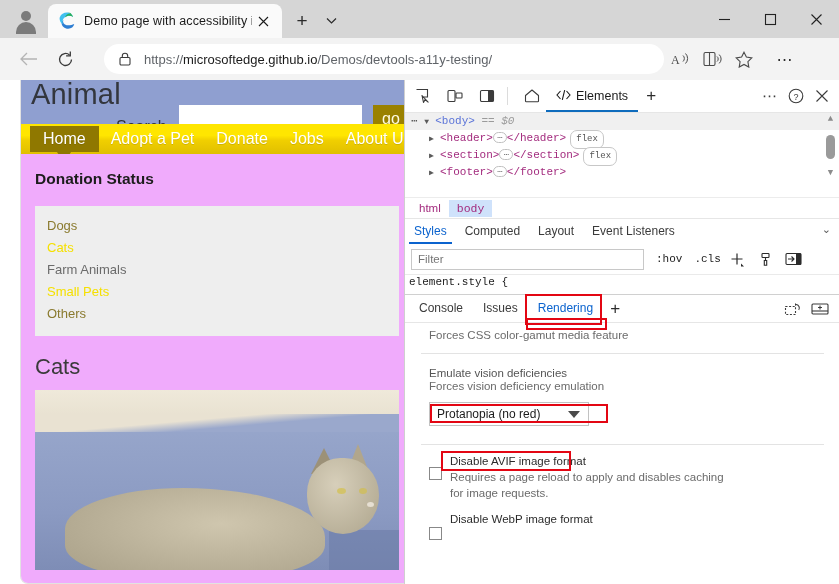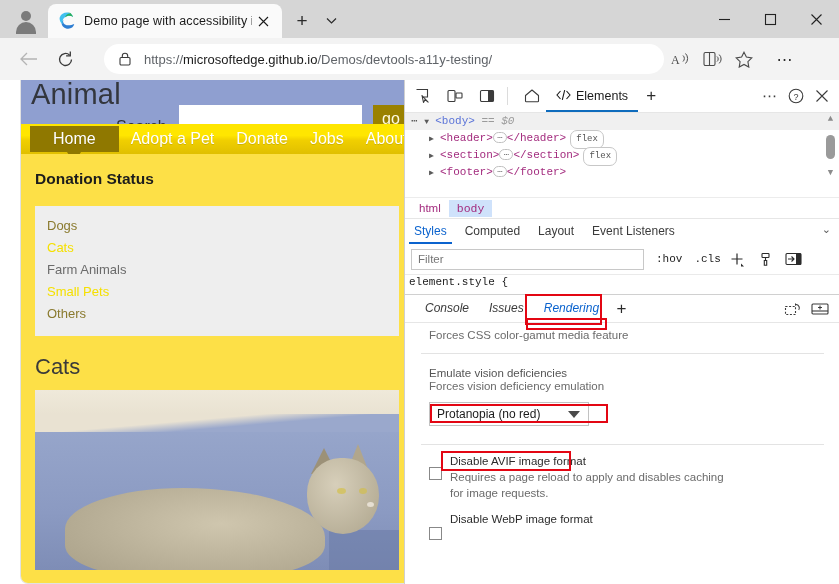--- a/index.html
+++ b/index.html
@@ -64,27 +64,27 @@
   .search-label { position:absolute; left:95px; top:38px; font-size:16px; color:#2e3138; font-weight:300; }
   .search-input { position:absolute; left:158px; top:25px; width:183px; height:28px; background:#ffffff; border:none; }
   .search-go { position:absolute; left:352px; top:25px; width:36px; height:28px; background:#9a8100; color:#fffbe3; font-size:16px; line-height:28px; text-align:center; }
   .navbar-yellow {
     position:absolute; left:0; top:44px; width:392px; height:30px;
     background:linear-gradient(#ffe600 0%, #ffe600 38%, #f0cf00 55%, #e0bf00 100%);
     display:flex; align-items:center; padding-left:22px;
   }
   .nav-link { font-size:16px; color:#ffffff; margin-right:22px; white-space:nowrap; text-shadow:0 1px 0 rgba(0,0,0,.12); }
   .nav-link.active {
-    background:#8f7800; color:#ffffff; padding:4px 23px; margin-left:-13px; margin-right:12px; position:relative;
+    background:#8f7800; color:#ffffff; padding:4px 13px; margin-left:-13px; margin-right:12px; position:relative;
   }
   .nav-link.active:after{
     content:""; position:absolute; left:50%; margin-left:-7px; bottom:-11px;
     border-left:7px solid transparent; border-right:7px solid transparent; border-top:11px solid #8f7800;
   }
-  .page-body { position:absolute; left:0; top:74px; width:392px; bottom:0; background:#fde047; padding:16px 14px 0 14px; }
+  .page-body { position:absolute; left:0; top:74px; width:392px; bottom:0; background:#f0abfc; padding:16px 14px 0 14px; }
   .donation-title { font-size:15.5px; font-weight:bold; color:#1c1c1c; margin:0 0 18px 0; }
   .cat-list { background:#eeeeee; padding:9px 12px 11px 12px; }
   .cat-item { font-size:13px; line-height:22px; color:#6b6b6b; }
   .cat-item.hl { color:#f5e000; }
   .cat-item.dim { color:#8a7a2e; }
   .section-title { font-size:22px; font-weight:300; color:#3a3a3a; margin:18px 0 10px 0; }
   .cat-photo { width:364px; height:180px; position:relative; overflow:hidden; background:#8a9bc4; }
   .ph-floor { position:absolute; left:0; top:0; width:100%; height:32px; background:linear-gradient(#efe9da,#e7e0cf); }
   .ph-floor2 { position:absolute; left:0; top:24px; width:100%; height:18px; background:linear-gradient(175deg,#e9e2d2 40%,#9aa8cc 60%); }
   .ph-wall { position:absolute; left:0; top:36px; width:100%; bottom:0; background:linear-gradient(#97a6cb,#8b9ac2 60%,#7e8db6); }
@@ -139,21 +139,21 @@
   .filter-input {
     flex:0 0 233px; height:21px; border:1px solid #c8c8c8; background:#fff;
     font-size:11.5px; color:#8d8d8d; padding:0 6px; line-height:19px;
   }
   .f-act { font-family:"Liberation Mono", monospace; font-size:11px; color:#1b1b1b; margin-left:12px; }
   .f-ico { width:22px; height:22px; display:flex; align-items:center; justify-content:center; color:#2b2b2b; margin-left:6px; }
   .elem-style { font-family:"Liberation Mono", monospace; font-size:11px; color:#222; padding:1px 0 1px 4px; border-top:1px solid #eaeaea; }
 
   
   .drawer { position:absolute; left:0; bottom:0; width:435px; height:290px; background:#ffffff; border-top:1px solid #d0d0d0; }
-  .drawer-tabs { position:relative; height:28px; display:flex; align-items:center; font-size:12px; border-bottom:1px solid #e6e6e6; padding-left:10px;font-style:italic; }
+  .drawer-tabs { position:relative; height:28px; display:flex; align-items:center; font-size:12px; border-bottom:1px solid #e6e6e6; padding-left:4px; }
   .dw-tab { padding:0 10px; color:#3b3b3b; height:27px; line-height:27px; }
   .dw-tab.active { color:#0b63ce; }
   .dw-plus { width:24px; height:24px; display:flex; align-items:center; justify-content:center; font-size:17px; font-weight:300; color:#2b2b2b; }
   .dw-right { position:absolute; right:6px; top:2px; display:flex; }
   .dw-r-ico { width:28px; height:24px; display:flex; align-items:center; justify-content:center; color:#3b3b3b; }
 
   .render-body { position:absolute; left:0; top:28px; right:0; bottom:0; overflow:hidden; padding:0 12px; }
   .r-desc { font-size:11.5px; color:#6b6b6b; margin:6px 0 0 12px; }
   .r-label { font-size:11.5px; color:#3b3b3b; margin:10px 0 0 12px; }
   .r-select {

